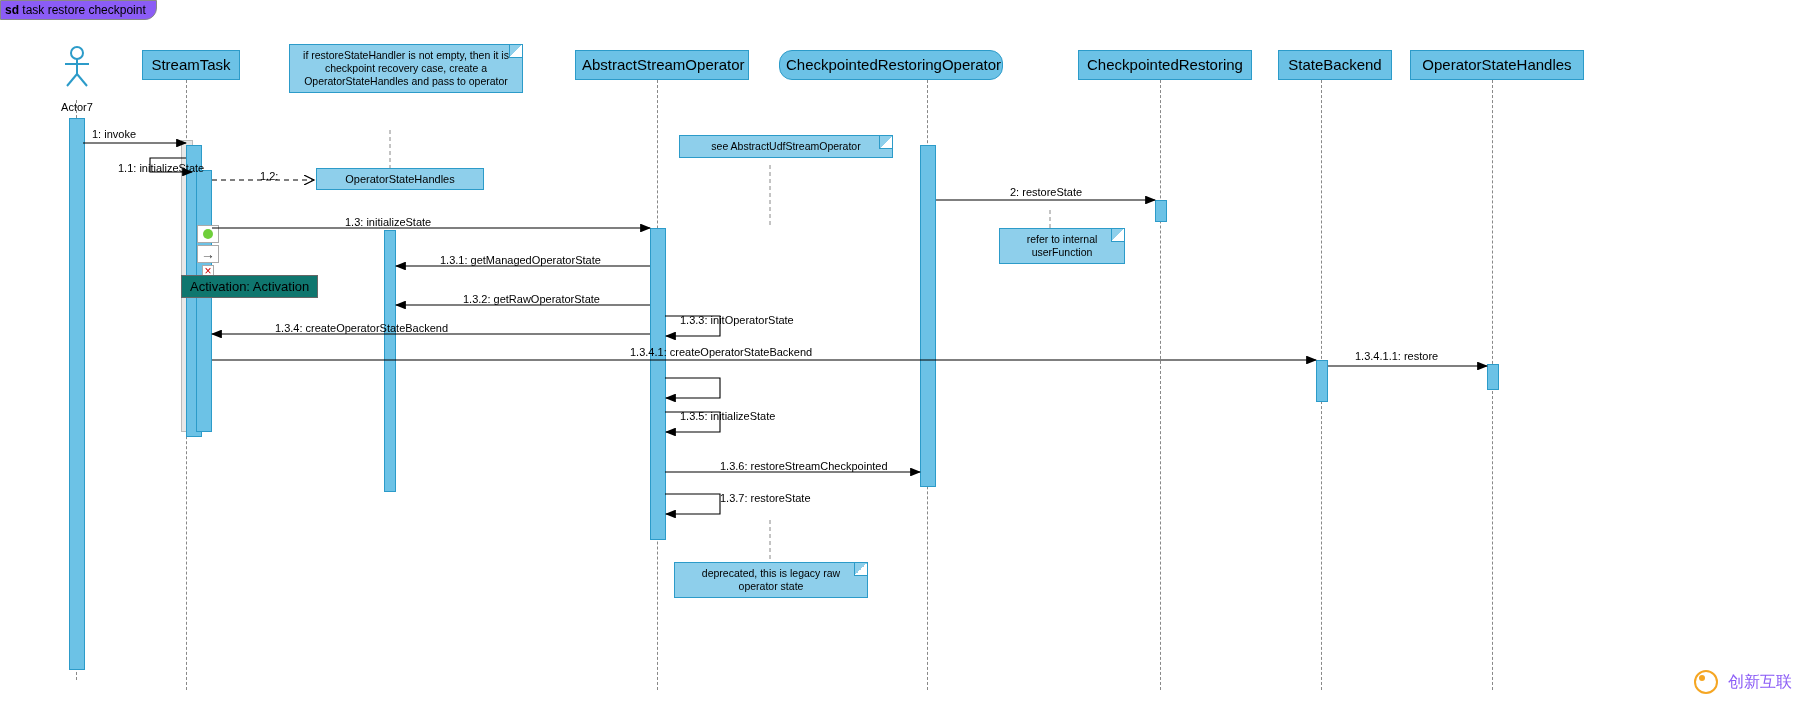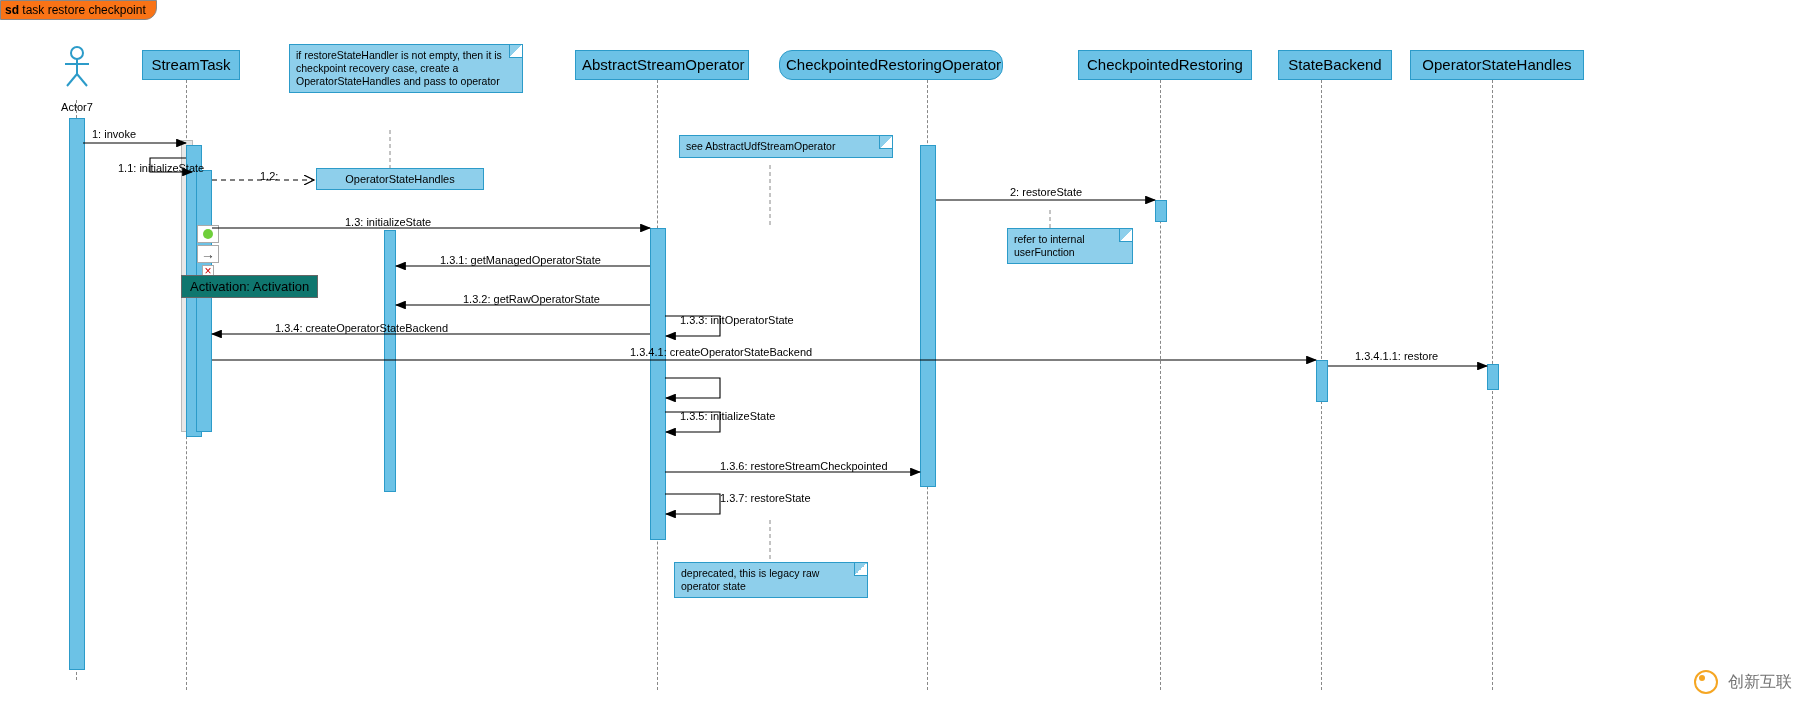--- a/index.html
+++ b/index.html
@@ -15,21 +15,21 @@
     overflow: hidden;
   }
   .frame-tab {
     position: absolute;
     left: 0px;
     top: 0px;
     border: 1px solid #888;
     border-radius: 0 0 12px 0;
     padding: 2px 10px 2px 4px;
     font-size: 12px;
-    background: #f97316;
+    background: #8b5cf6;
     z-index: 5;
   }
   .frame-tab .b { font-weight: bold; }
 
   
   .actor {
     position: absolute;
     left: 57px;
     top: 46px;
     text-align: center;
@@ -71,20 +71,21 @@
   .activation.thick { width: 14px; }
 
   
   .note {
     position: absolute;
     background: #8ecfeb;
     border: 1px solid #2c9bc9;
     font-size: 10.5px;
     padding: 4px 6px;
     line-height: 1.25;
+    text-align: center;
   }
   .note::after {
     content: "";
     position: absolute;
     top: 0; right: 0;
     width: 12px; height: 12px;
     background: linear-gradient(135deg, transparent 0 50%, #fff 50% 100%);
     border-left: 1px solid #2c9bc9;
     border-bottom: 1px solid #2c9bc9;
   }
@@ -137,21 +138,21 @@
     font-size: 11px;
     white-space: nowrap;
   }
 
   
   .watermark {
     position: absolute;
     right: 12px;
     bottom: 10px;
     font-size: 16px;
-    color: #737373;
+    color: #8b5cf6;
     display: flex;
     align-items: center;
     gap: 10px;
   }
   .watermark .logo {
     width: 20px; height: 20px; border-radius: 50%;
     border: 2px solid #f5a623;
     position: relative;
   }
   .watermark .logo::after {
@@ -207,21 +208,21 @@
 <div class="activation thick" style="left:196px; top:170px; height:260px;"></div>
 <div class="activation" style="left:384px; top:230px; height:260px; width:10px;"></div>
 <div class="activation thick" style="left:650px; top:228px; height:310px;"></div>
 <div class="activation thick" style="left:920px; top:145px; height:340px;"></div>
 <div class="activation" style="left:1155px; top:200px; height:20px;"></div>
 <div class="activation" style="left:1316px; top:360px; height:40px;"></div>
 <div class="activation" style="left:1487px; top:364px; height:24px;"></div>
 
 <div class="note" style="left:289px; top:44px; width:220px;">if restoreStateHandler is not empty, then it is checkpoint recovery case, create a OperatorStateHandles and pass to operator</div>
 <div class="note" style="left:679px; top:135px; width:200px;">see  AbstractUdfStreamOperator</div>
-<div class="note" style="left:999px; top:228px; width:112px;margin-left:8px;">refer to internal userFunction</div>
+<div class="note" style="left:999px; top:228px; width:112px;">refer to internal userFunction</div>
 <div class="note" style="left:674px; top:562px; width:180px;">deprecated, this is legacy raw  operator state</div>
 
 <div class="objbox" style="left:316px; top:168px; width:150px;">OperatorStateHandles</div>
 
 <div class="icon-grp" style="left:197px; top:225px;">
   <div class="mini">
       <div class="circle"></div>
     </div>
   <div class="mini">
       <span class="arr"></span>

